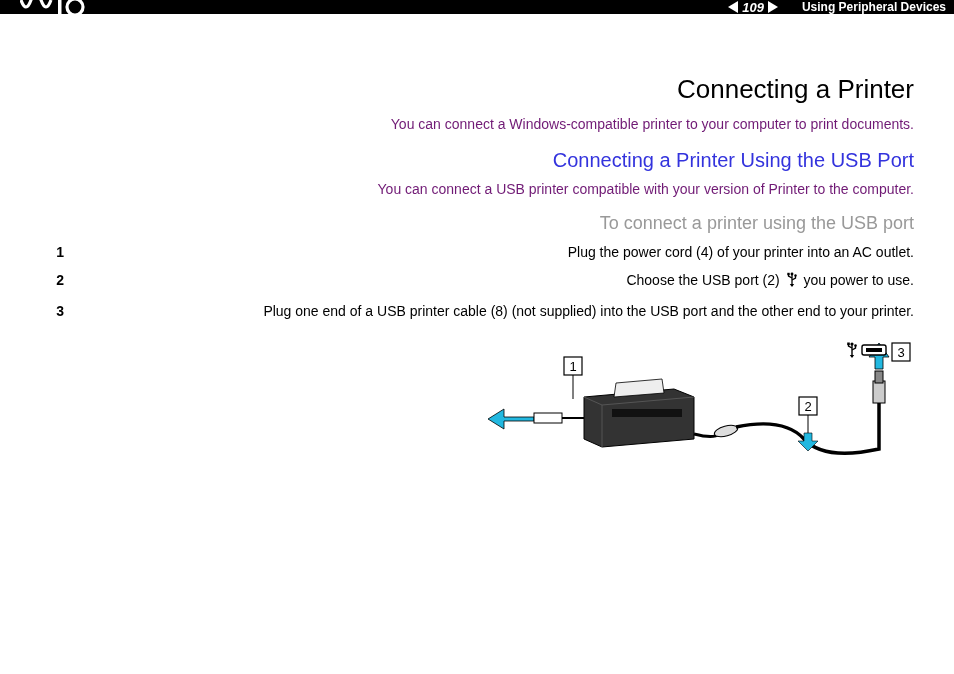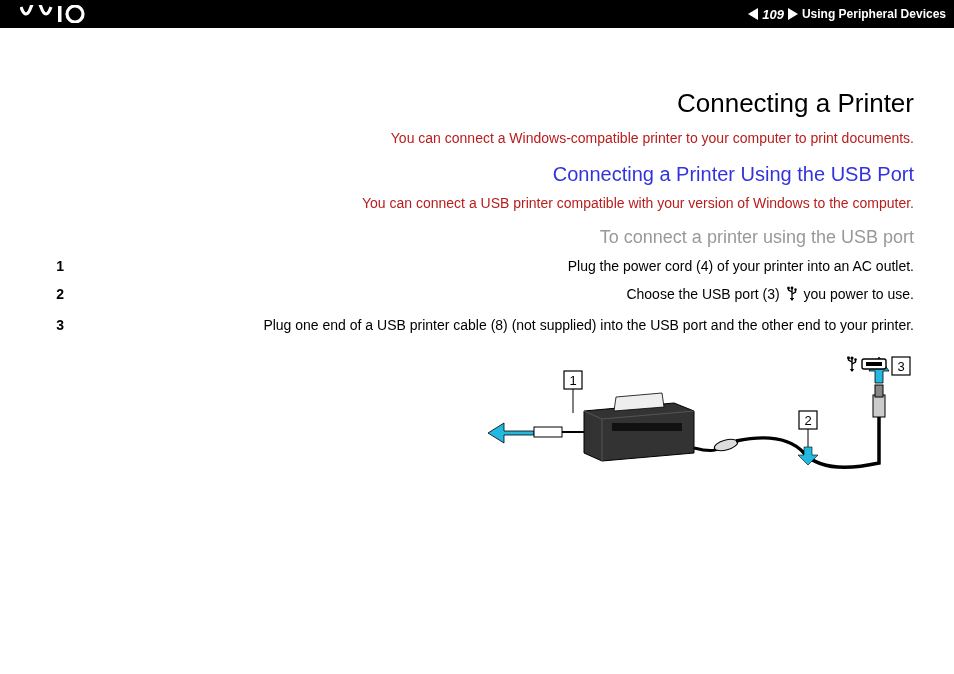--- a/index.html
+++ b/index.html
@@ -6,21 +6,21 @@
     body {
       font-family: Arial, Helvetica, sans-serif;
       background: #fff;
       width: 954px;
       height: 674px;
       overflow: hidden;
     }
     .header-bar {
       background: #000;
       color: #fff;
-      height: 28px;
+      height: 14px;
       display: flex;
       align-items: center;
       justify-content: space-between;
       padding: 0 8px 0 20px;
     }
     .vaio-logo {
       display: flex;
       align-items: center;
     }
     .header-right {
@@ -59,21 +59,21 @@
       text-align: right;
     }
     .h1 {
       font-size: 26px;
       font-weight: normal;
       color: #000;
       margin-bottom: 10px;
     }
     .body-text {
       font-size: 14px;
-      color: #b91c1c;
+      color: #701a75;
       margin-bottom: 14px;
       line-height: 1.4;
     }
     .h2 {
       font-size: 20px;
       color: #3333dd;
       font-weight: normal;
       margin-bottom: 8px;
     }
     .h3 {
@@ -120,42 +120,42 @@
       <rect x="38" y="1" width="3.5" height="16" fill="#fff"></rect>
       <circle cx="55" cy="9" r="8" stroke="#fff" stroke-width="3.2" fill="none"></circle>
     </svg>
   </div>
   <div class="header-right">
     <div class="page-nav">
       <div class="nav-arrow nav-arrow-left"></div>
       <span class="page-num">109</span>
       <div class="nav-arrow nav-arrow-right"></div>
     </div>
-    <div style="text-align:right; margin-left:0;">
+    <div style="text-align:right; margin-left:20px;">
       <div>Using Peripheral Devices</div>
     </div>
   </div>
 </div>
 
 <div class="content">
   <h1 class="h1">Connecting a Printer</h1>
   <p class="body-text">You can connect a Windows-compatible printer to your computer to print documents.</p>
   <h2 class="h2">Connecting a Printer Using the USB Port</h2>
-  <p class="body-text">You can connect a USB printer compatible with your version of Windows to the computer.</p>
+  <p class="body-text">You can connect a USB printer compatible with your version of Printer to the computer.</p>
   <h3 class="h3">To connect a printer using the USB port</h3>
 
   <ol class="step-list">
     <li class="step-item">
       <span class="step-num">1</span>
       <span class="step-text">Plug the power cord (4) of your printer into an AC outlet.</span>
     </li>
     <li class="step-item">
       <span class="step-num">2</span>
       <span class="step-text">
-        <span>Choose the USB port (3) </span>
+        <span>Choose the USB port (2) </span>
         <span class="usb-inline-icon">
           <svg width="12" height="16" viewBox="0 0 12 16">
             <circle cx="6" cy="2" r="1.4" fill="#000"></circle>
             <line x1="6" y1="2" x2="6" y2="14" stroke="#000" stroke-width="1.3"></line>
             <path d="M 6 6 L 2.5 4 L 2.5 2" stroke="#000" stroke-width="1.3" fill="none"></path>
             <rect x="1.3" y="0.8" width="2.4" height="2.4" fill="#000"></rect>
             <path d="M 6 8 L 9.5 6 L 9.5 4" stroke="#000" stroke-width="1.3" fill="none"></path>
             <circle cx="9.5" cy="3.5" r="1.2" fill="#000"></circle>
             <path d="M 3.8 12 L 6 15 L 8.2 12 Z" fill="#000"></path>
           </svg>

